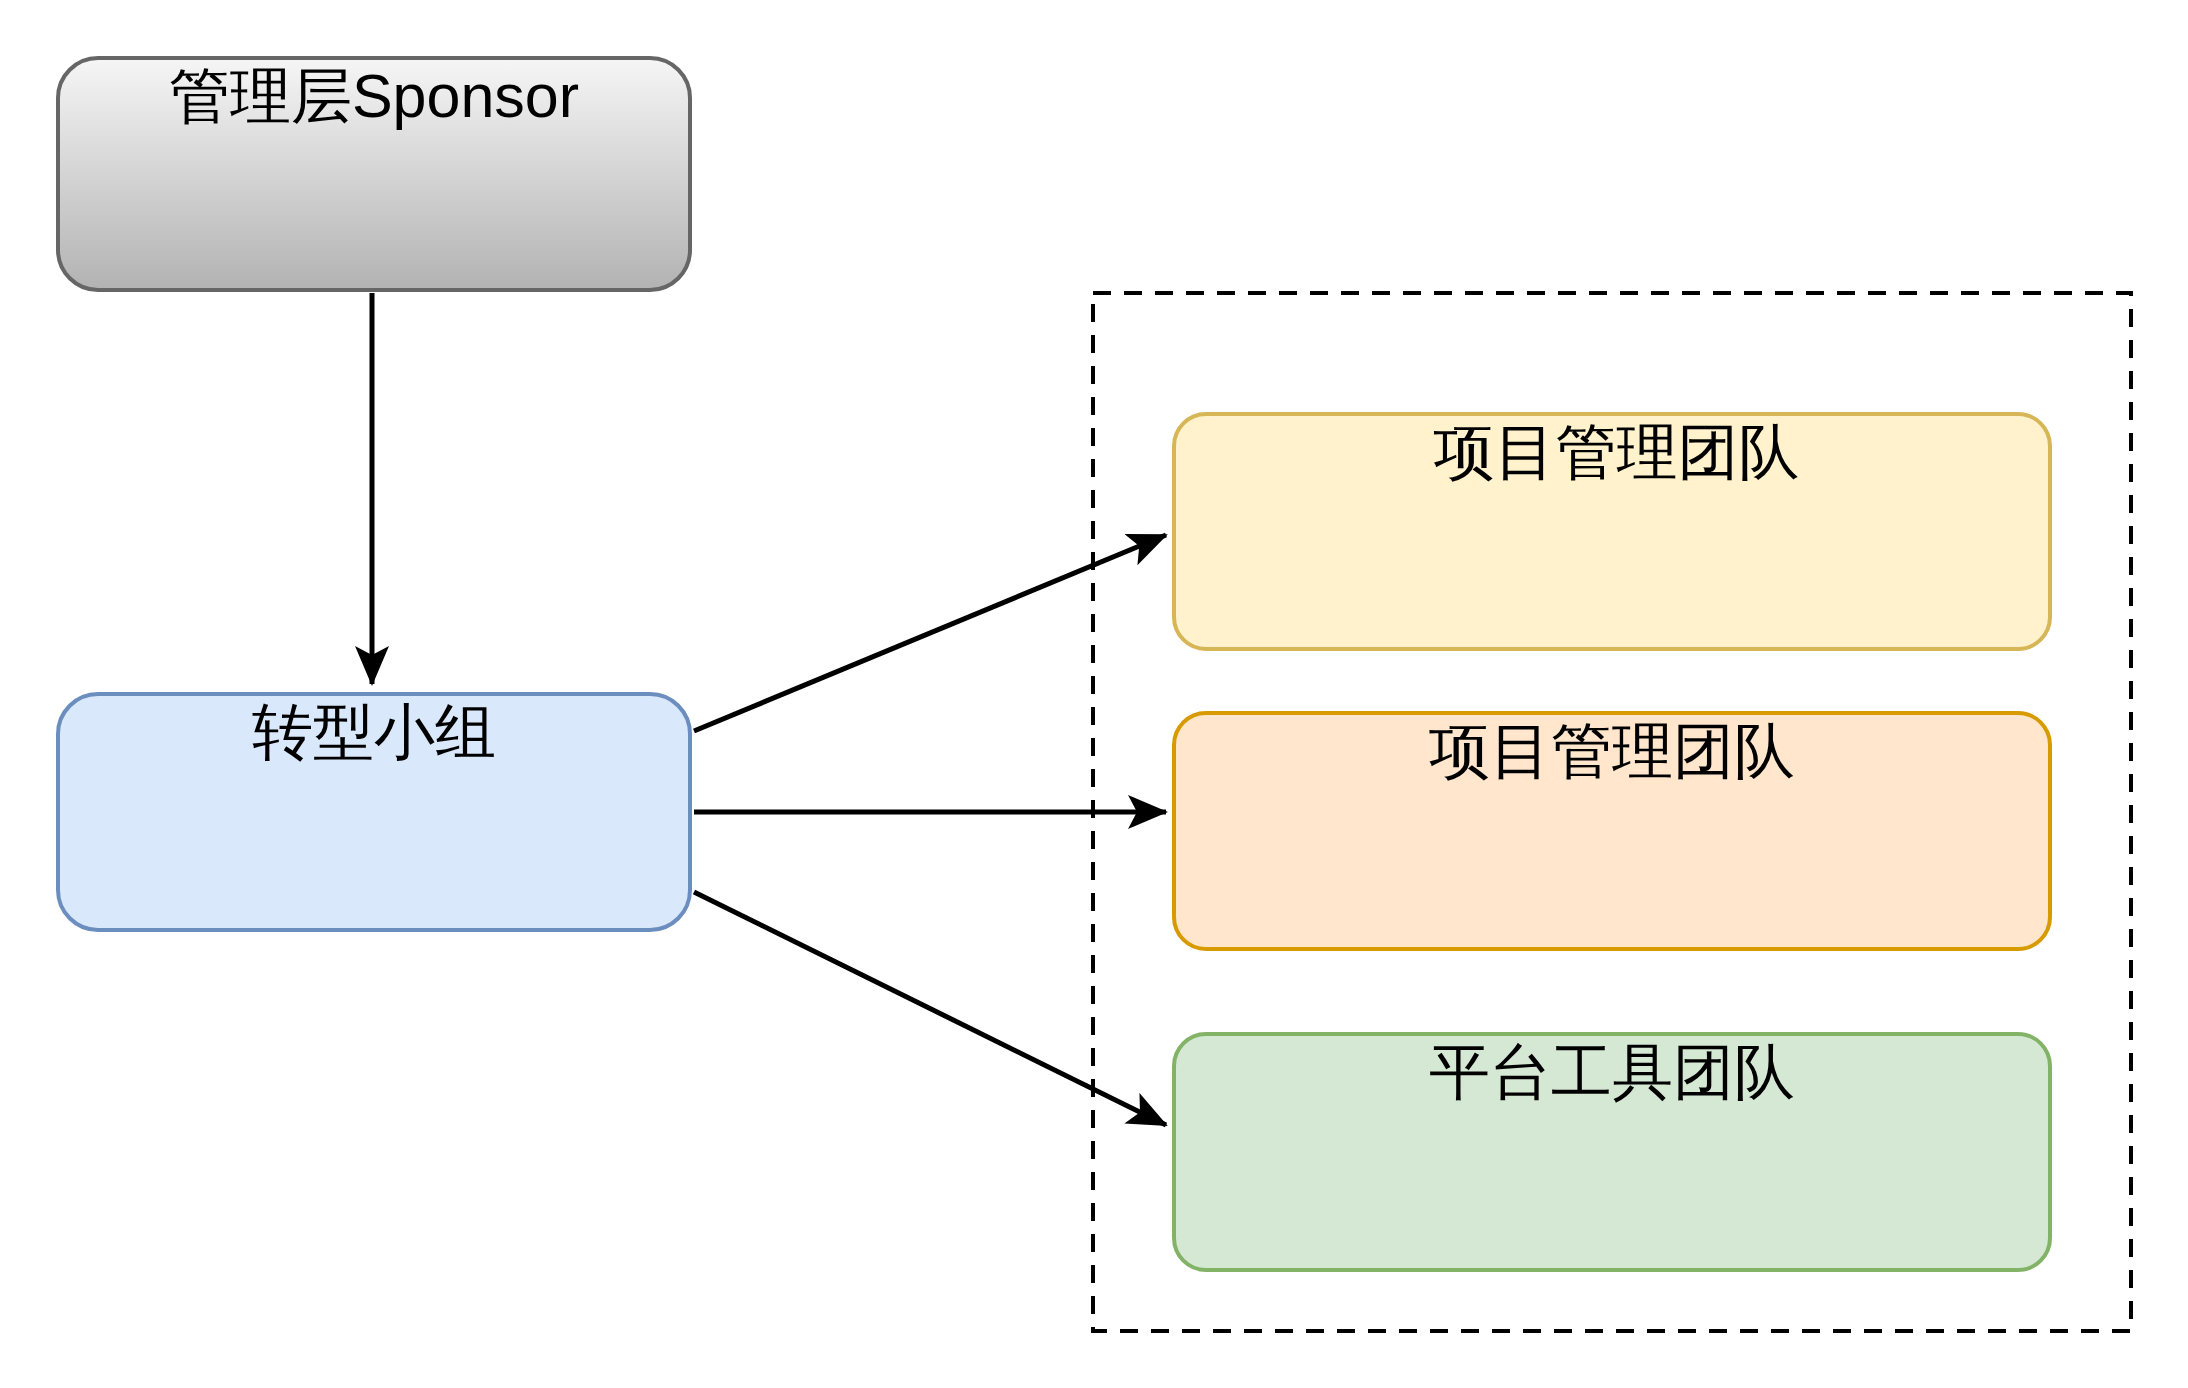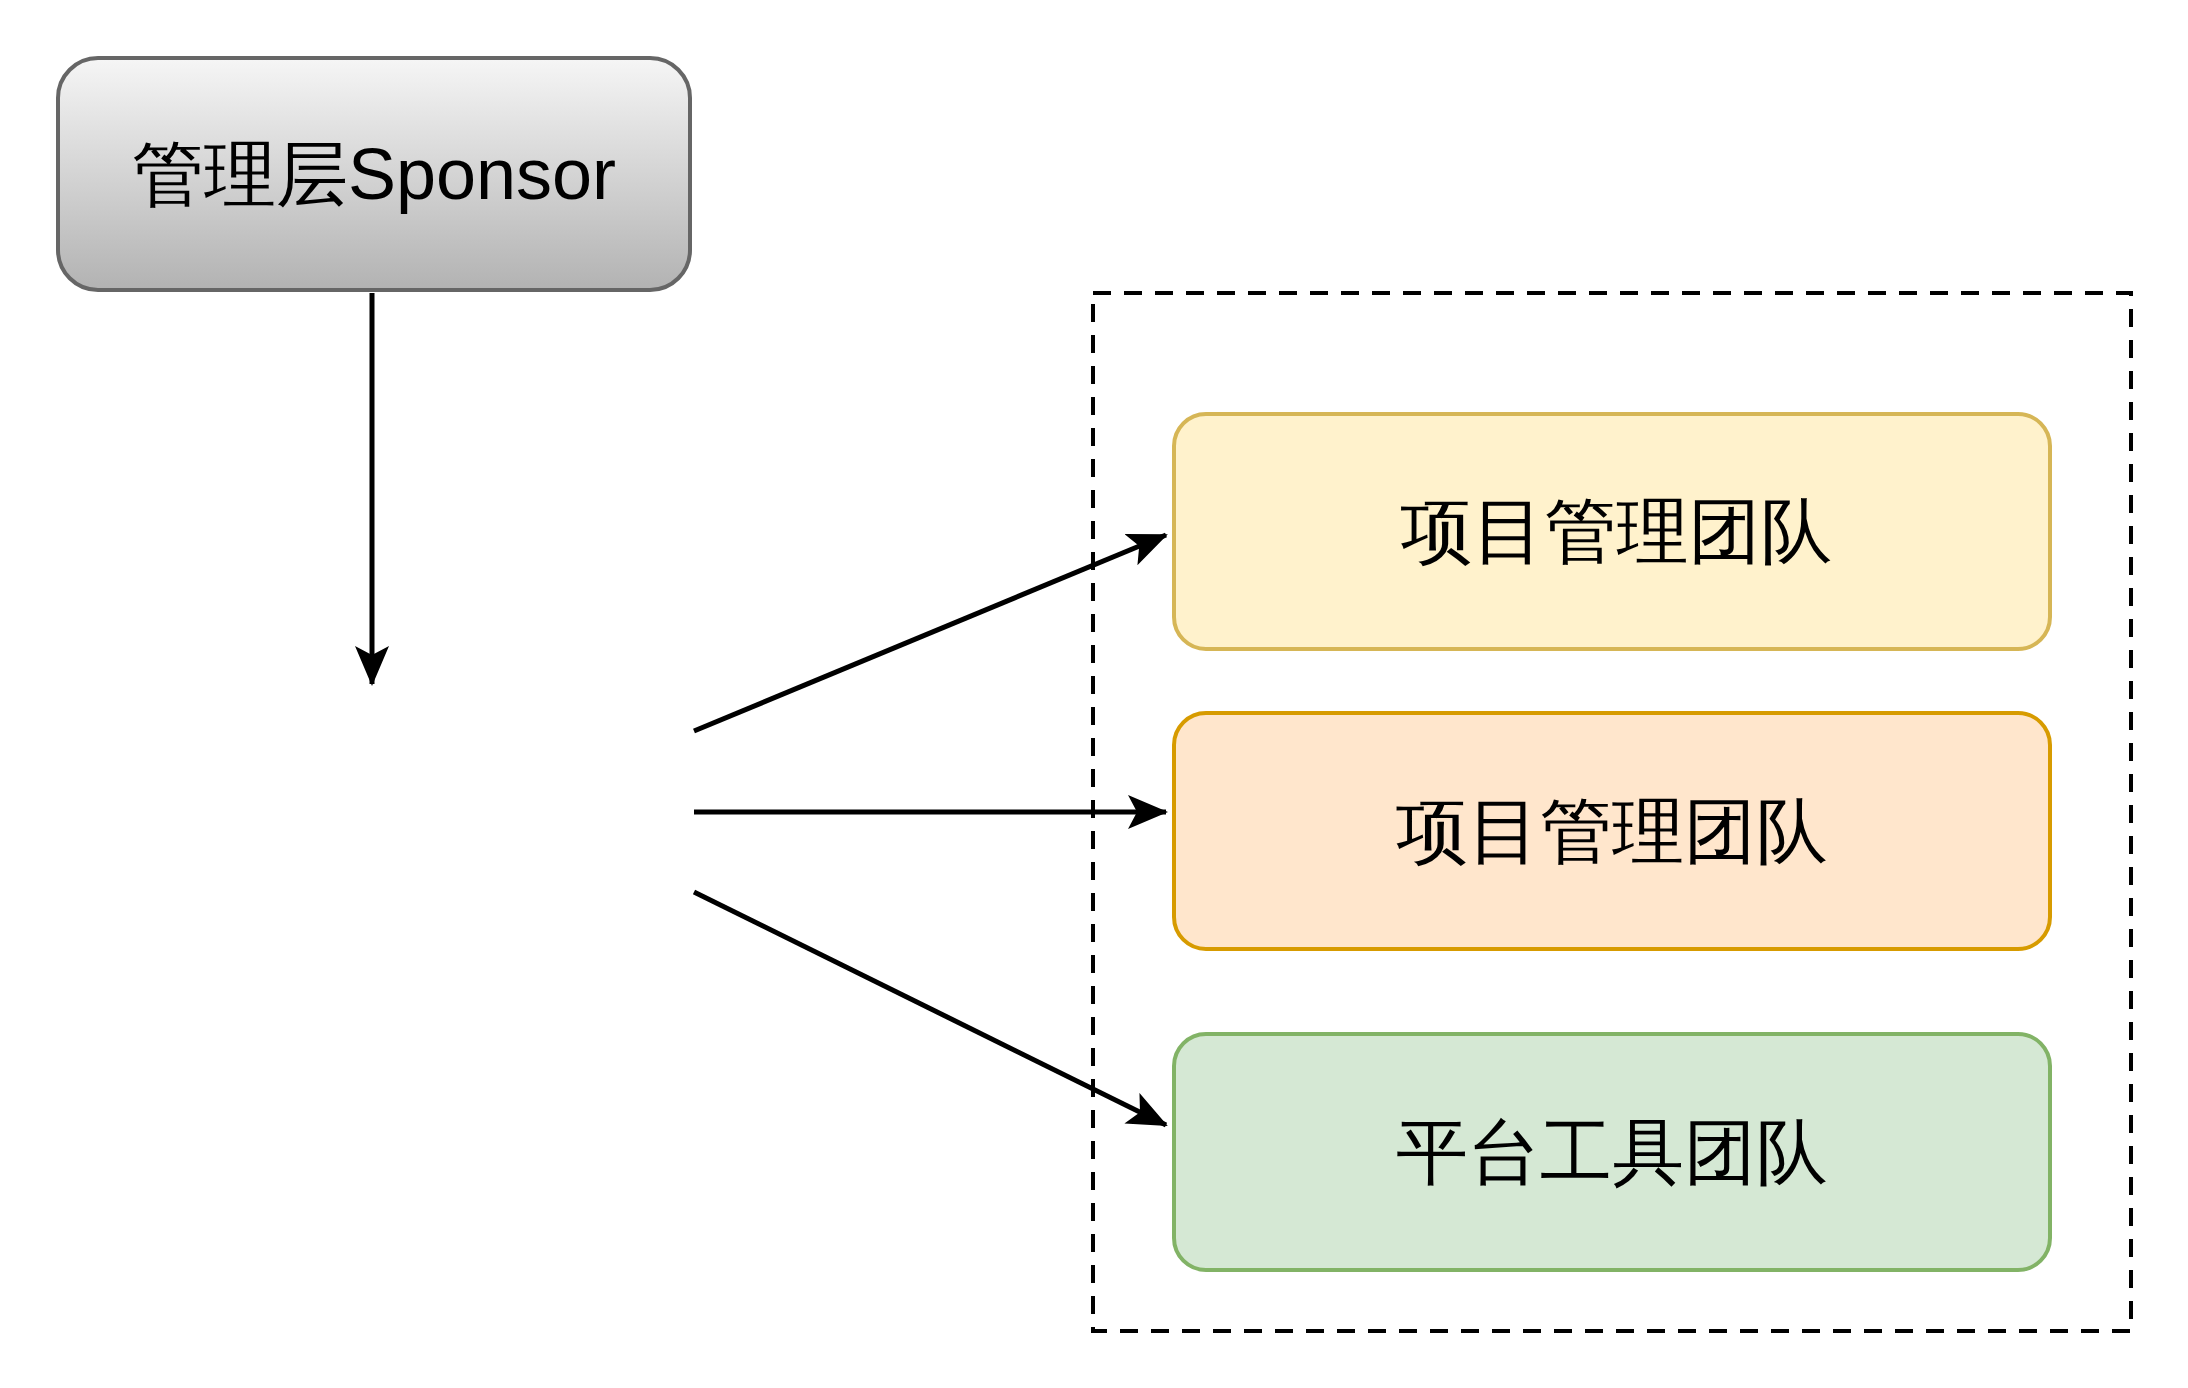--- a/index.html
+++ b/index.html
@@ -19,24 +19,24 @@
     position: absolute;
     left: 0;
     top: 0;
     width: 2188px;
     height: 1388px;
   }
   .node {
     position: absolute;
     box-sizing: border-box;
     display: flex;
-    align-items: center;
+    align-items: flex-start;
     justify-content: center;
     text-align: center;
-    font-size: 72px;
+    font-size: 61px;
     line-height: 1.2;
     color: #000000;
     white-space: nowrap;
   }
   .node-sponsor {
     left: 56px; top: 56px; width: 636px; height: 236px;
     border: 4px solid #666666;
     border-radius: 42px;
     background: linear-gradient(180deg, #f5f5f5 0%, #b3b3b3 100%);
   }
@@ -87,20 +87,23 @@
 
     <line x1="694" y1="812" x2="1166" y2="812" stroke="#000000" stroke-width="5" marker-end="url(#arrowhead)"></line>
 
     <line x1="694" y1="892" x2="1166" y2="1125" stroke="#000000" stroke-width="5" marker-end="url(#arrowhead)"></line>
   </svg>
 
   <div class="node node-sponsor">
     <span>管理层Sponsor</span>
   </div>
 
+  <div class="node node-transform-group">
+    <span>转型小组</span>
+  </div>
 
   <div class="node node-project-team">
     <span>项目管理团队</span>
   </div>
 
   <div class="node node-pilot-team">
     <span>项目管理团队</span>
   </div>
 
   <div class="node node-platform-team">

